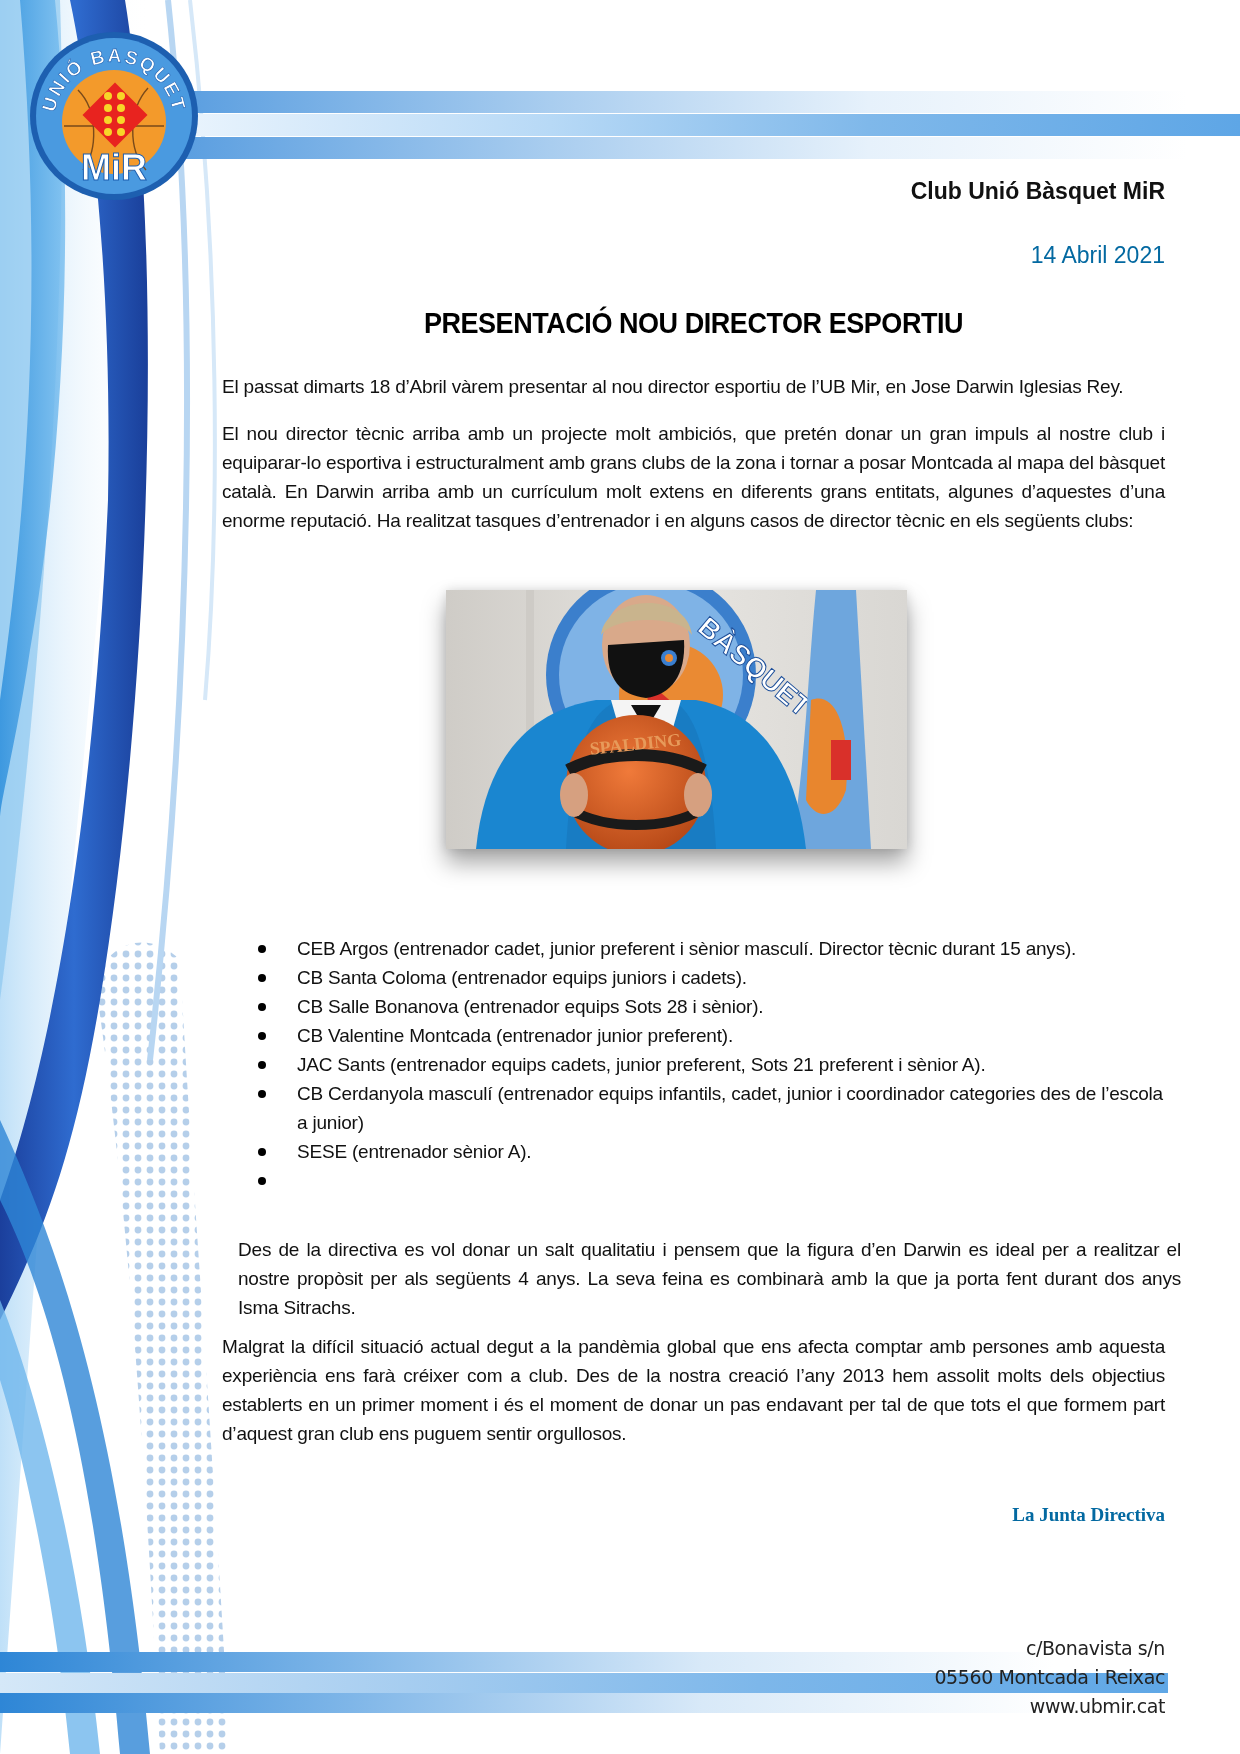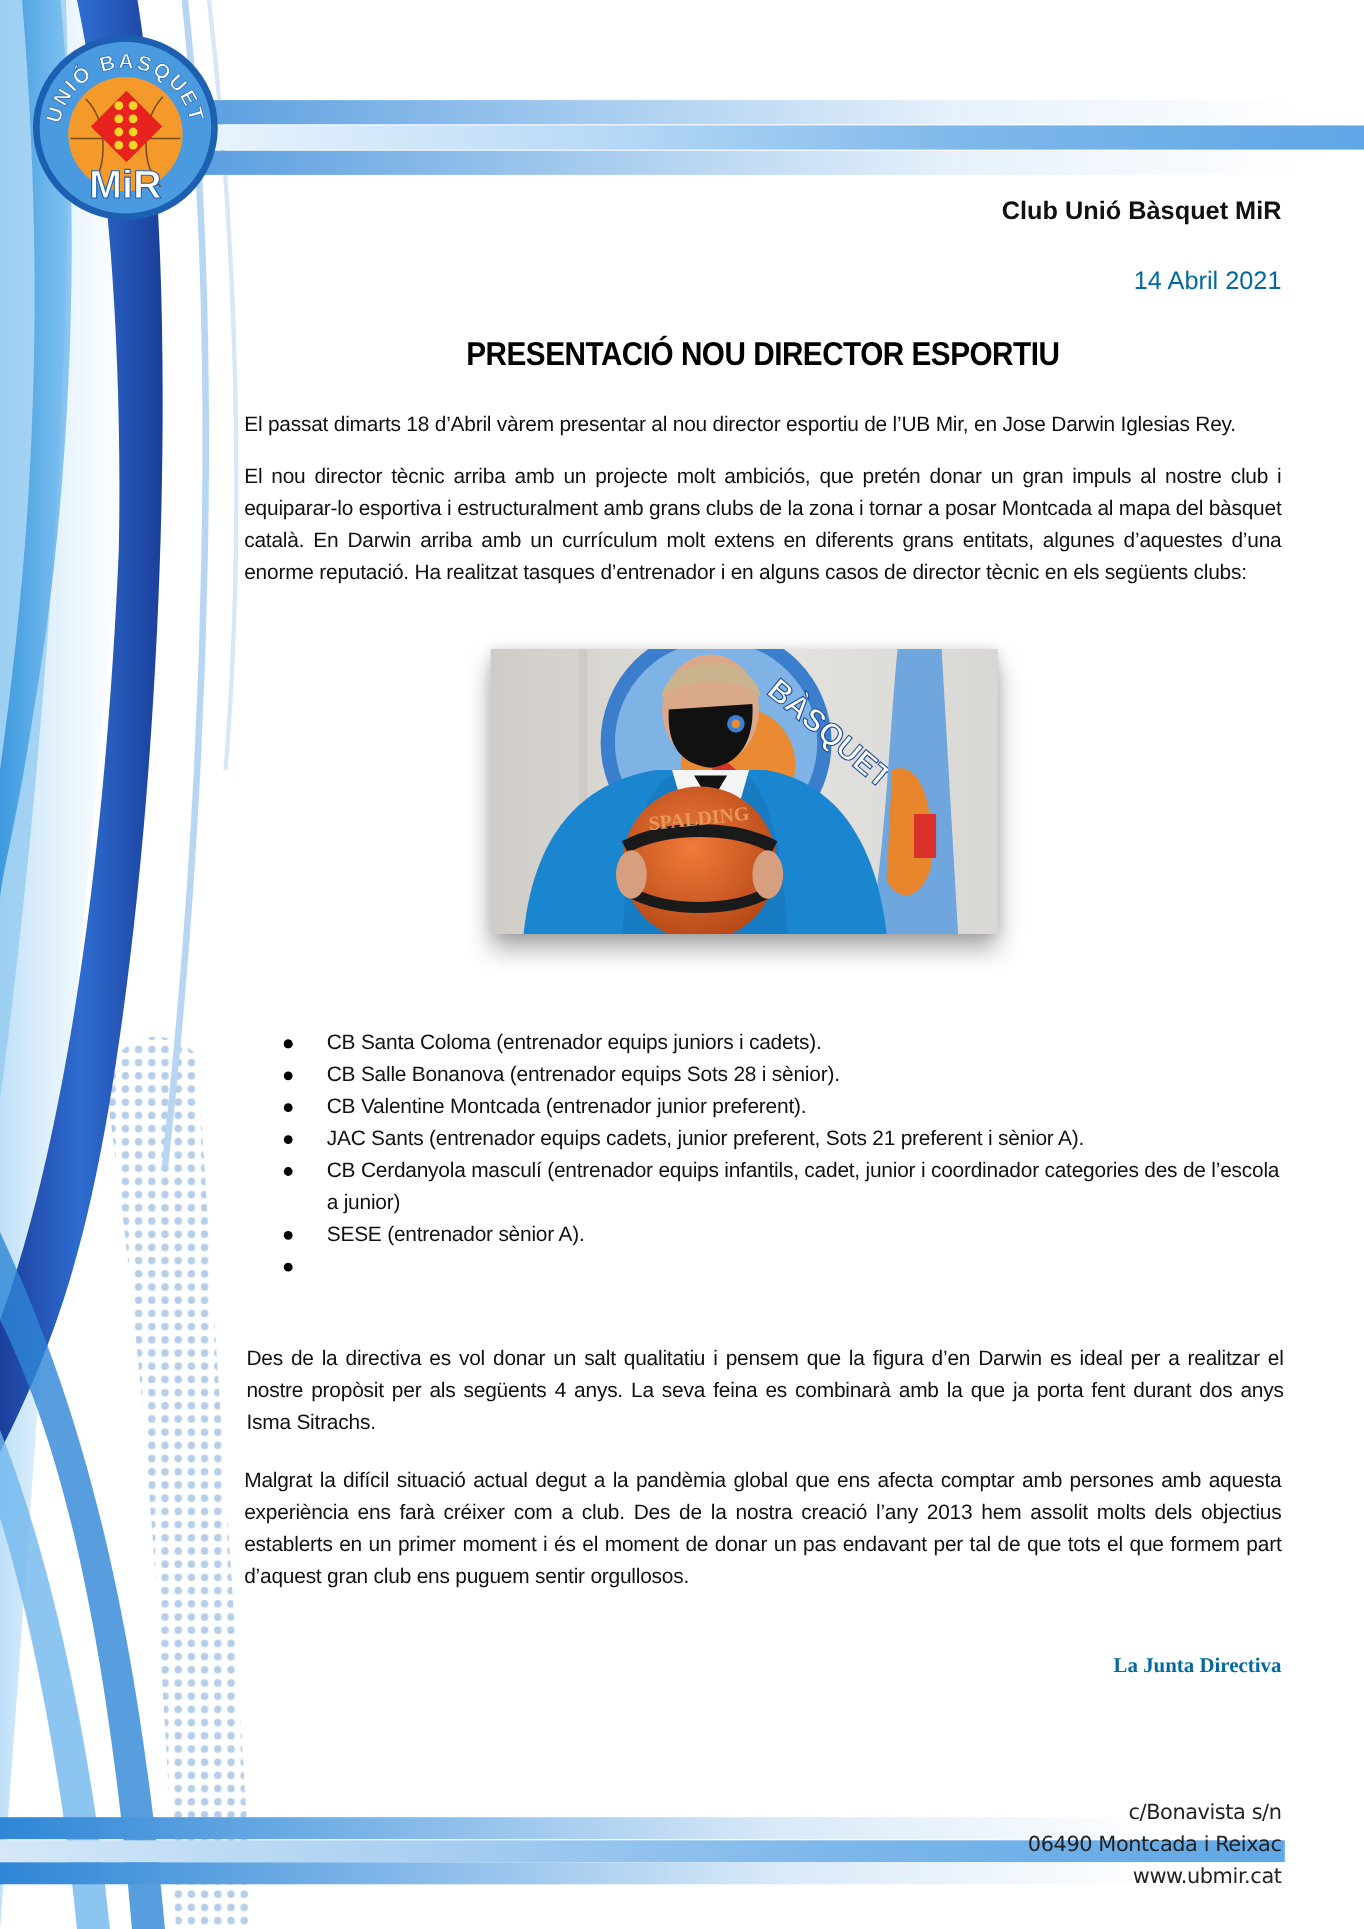--- a/index.html
+++ b/index.html
@@ -194,36 +194,36 @@
     <path d="M122,180 C160,160 220,160 258,180" stroke="#1a1a1a" stroke-width="12" fill="none"></path>
     <path d="M125,220 C160,240 220,240 255,220" stroke="#1a1a1a" stroke-width="10" fill="none"></path>
     <text x="190" y="160" text-anchor="middle" font-family="Liberation Serif, serif" font-weight="bold" font-size="18" fill="#e79a5a" transform="rotate(-6 190 160)">SPALDING</text>
 
     <ellipse cx="128" cy="205" rx="14" ry="22" fill="#d6a080"></ellipse>
     <ellipse cx="252" cy="205" rx="14" ry="22" fill="#d6a080"></ellipse>
   </svg>
 </div>
 
 <ul class="club-list">
-  <li><span class="bullet"></span></li>
+  <li><span class="bullet"></span><span>CEB Argos (entrenador cadet, junior preferent  i sènior masculí. Director tècnic durant 15 anys).</span></li>
   <li><span class="bullet"></span><span>CB Santa Coloma (entrenador equips juniors i cadets).</span></li>
   <li><span class="bullet"></span><span>CB Salle Bonanova (entrenador equips Sots 28 i sènior).</span></li>
   <li><span class="bullet"></span><span>CB Valentine Montcada (entrenador junior preferent).</span></li>
   <li><span class="bullet"></span><span>JAC Sants (entrenador equips cadets, junior preferent, Sots 21 preferent i sènior A).</span></li>
   <li><span class="bullet"></span><span>CB Cerdanyola masculí (entrenador equips infantils, cadet, junior i coordinador categories des de l’escola a junior)</span></li>
   <li><span class="bullet"></span><span>SESE (entrenador sènior A).</span></li>
   <li><span class="bullet"></span></li>
 </ul>
 
-<p class="body-text p-3" style="margin:2px">Des de la directiva es vol donar un salt qualitatiu i pensem que la figura d’en Darwin  es ideal per a realitzar el nostre propòsit per als següents 4 anys. La seva feina es combinarà amb la que ja porta fent durant dos anys Isma Sitrachs.</p>
+<p class="body-text p-3" style="margin:16px">Des de la directiva es vol donar un salt qualitatiu i pensem que la figura d’en Darwin  es ideal per a realitzar el nostre propòsit per als següents 4 anys. La seva feina es combinarà amb la que ja porta fent durant dos anys Isma Sitrachs.</p>
 <p class="body-text p-4" style="margin:0">Malgrat la difícil situació actual degut a la pandèmia global que ens afecta comptar amb persones amb aquesta experiència ens farà créixer com a club. Des de la nostra creació l’any 2013 hem assolit molts dels objectius establerts en un primer moment i és el moment de donar un pas endavant per tal de que tots el que formem part d’aquest gran club ens puguem sentir orgullosos.</p>
 
 <div class="signature">La Junta Directiva</div>
 
 <div class="deco fband f1"></div>
 <div class="deco fband f2"></div>
 <div class="deco fband f3"></div>
 
 <div class="footer">
   <div>c/Bonavista s/n</div>
-  <div>06490 Montcada i Reixac</div>
+  <div>05560 Montcada i Reixac</div>
   <div>www.ubmir.cat</div>
 </div>
 
 </body></html>

